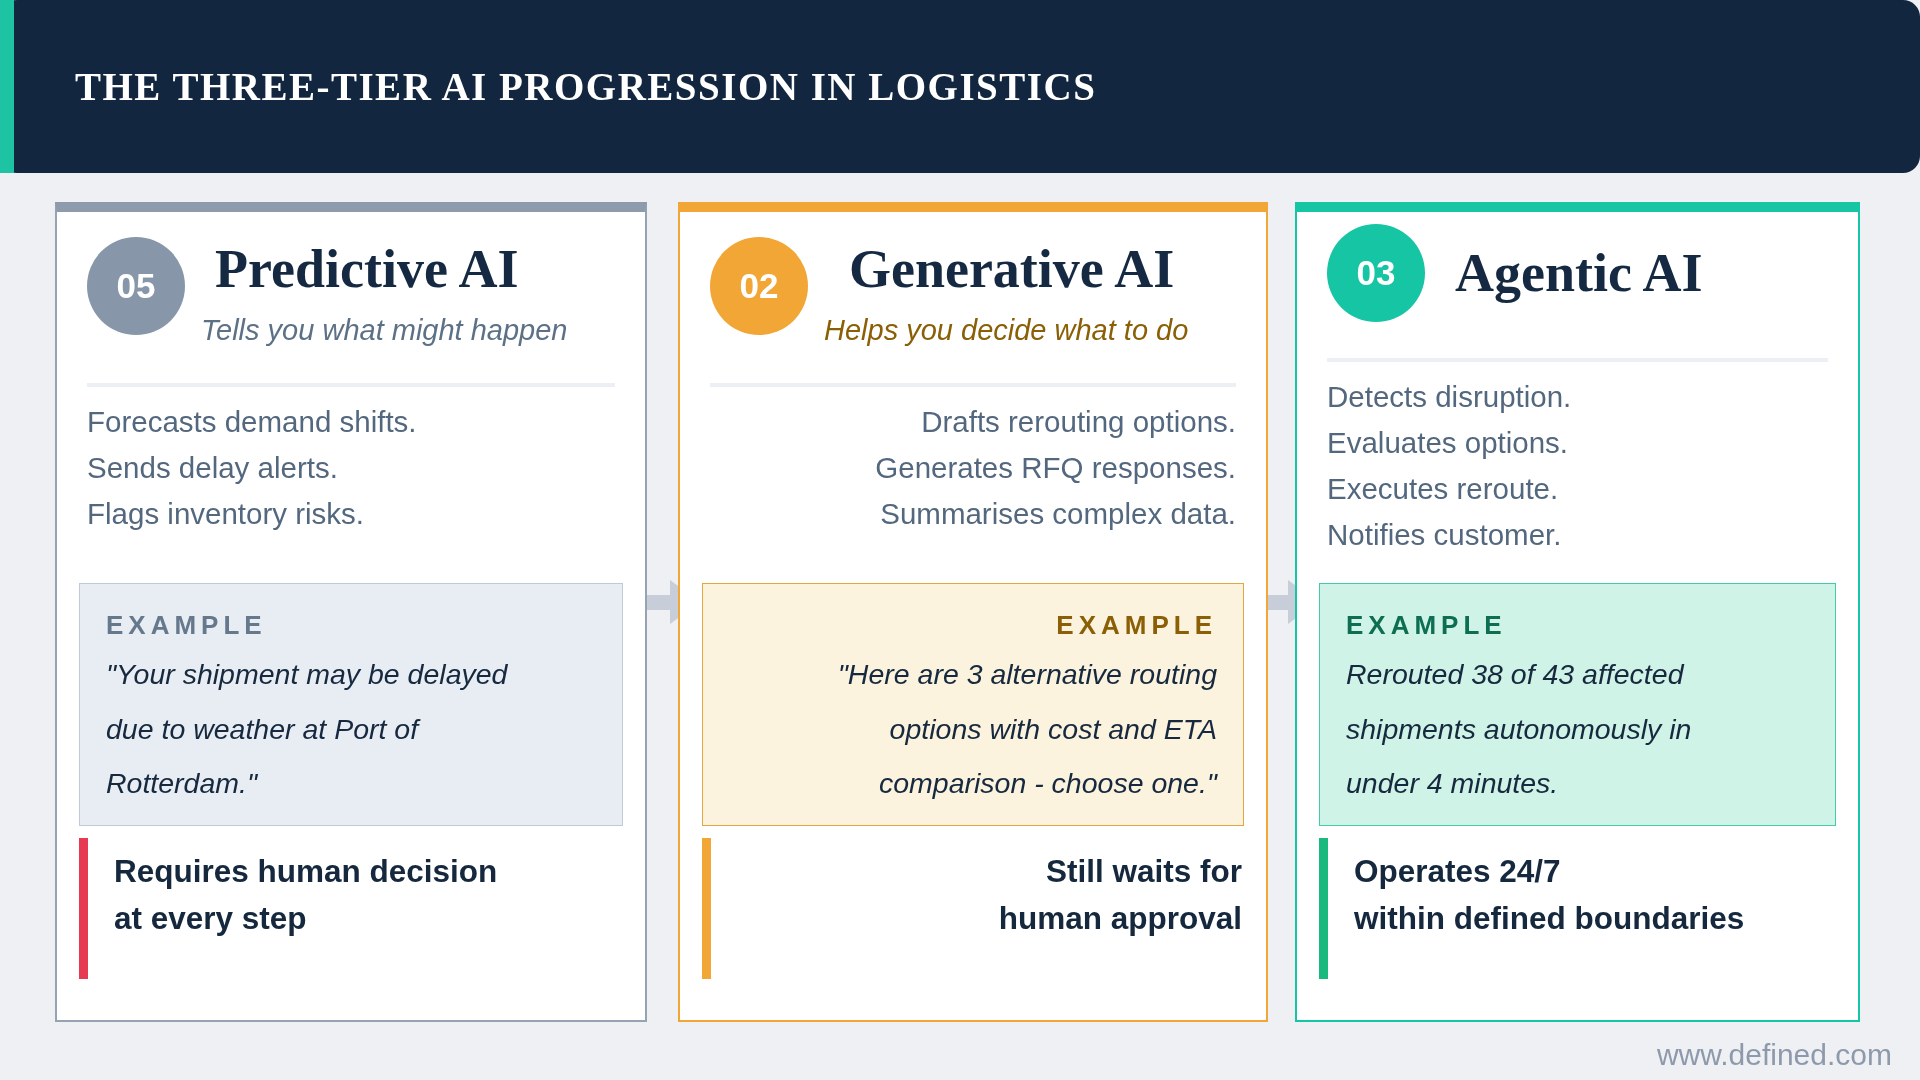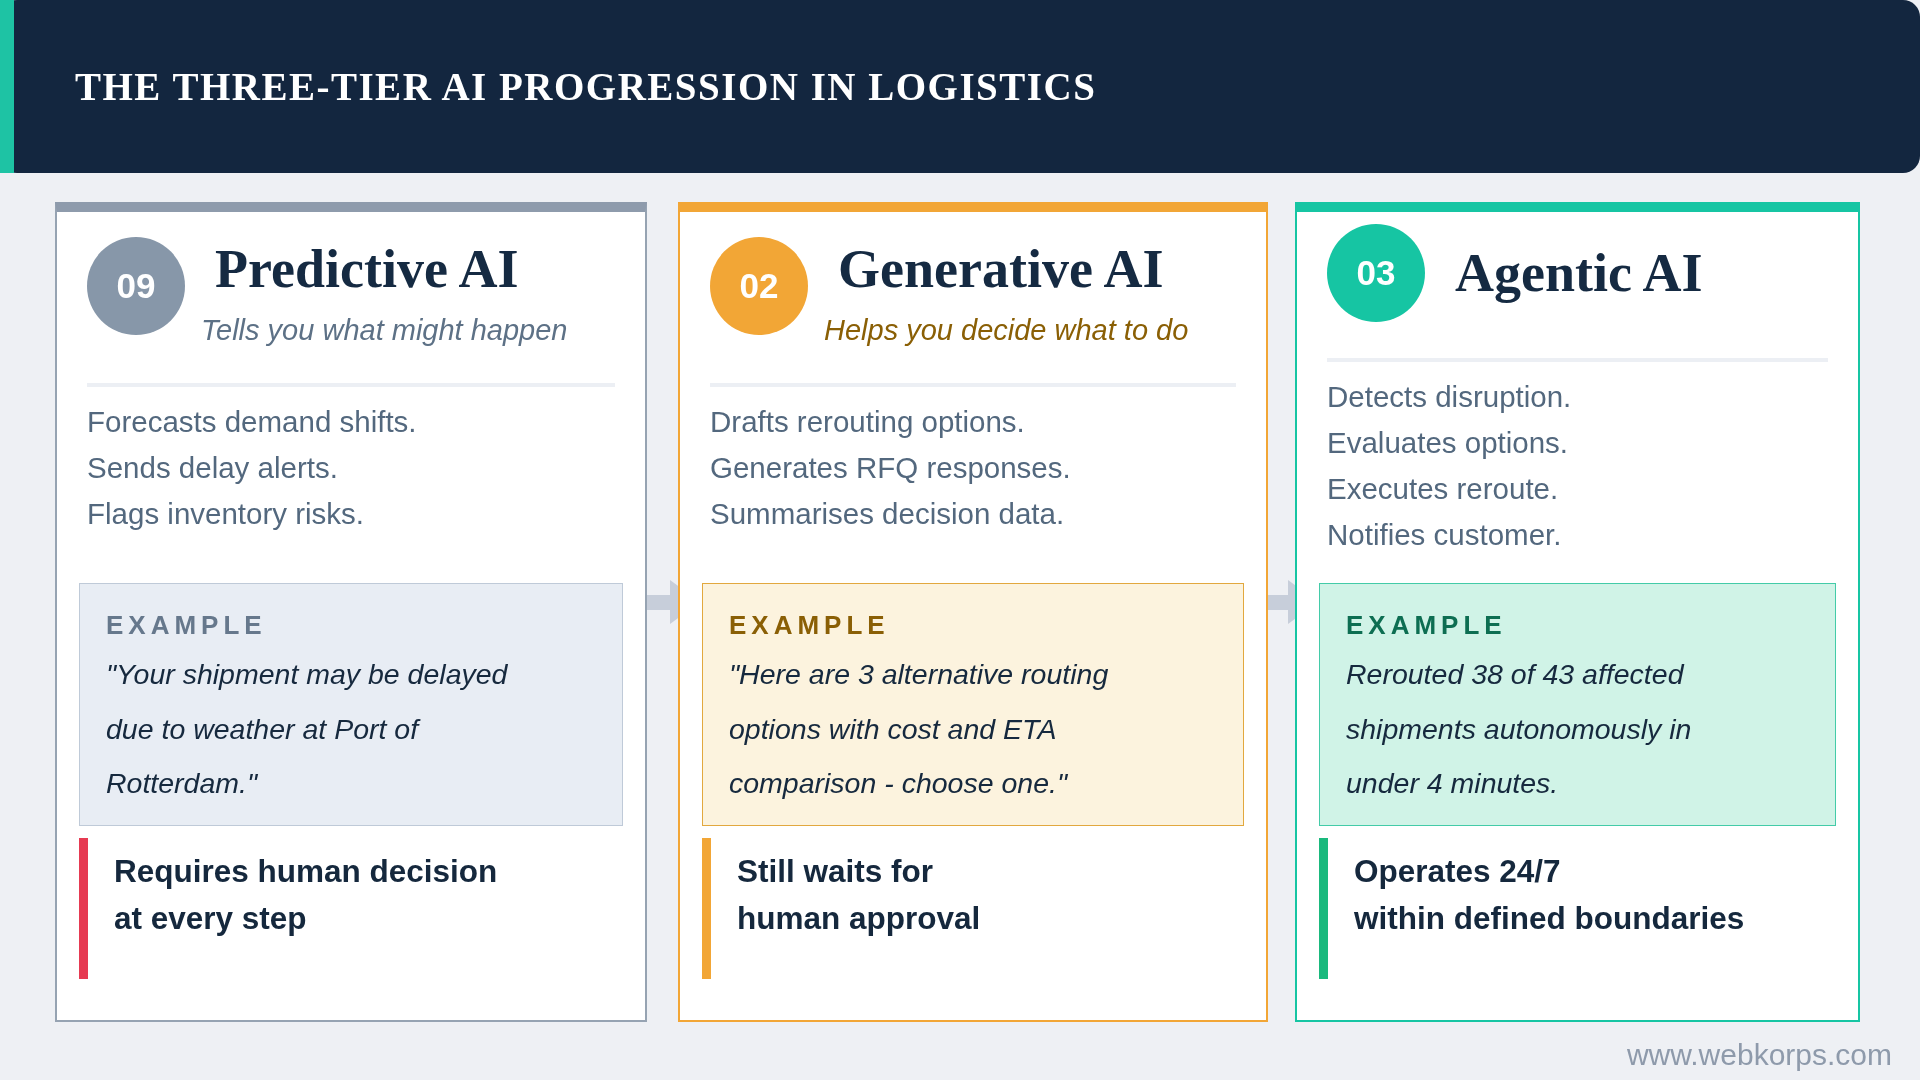--- a/index.html
+++ b/index.html
@@ -51,21 +51,21 @@
   .card{
     position:absolute;top:202px;height:820px;
     background:#FFFFFF;
     border:2px solid var(--edge);
     border-top:10px solid var(--accent);
     box-sizing:border-box;
     padding:0 30px;
     z-index:1;
   }
   .c1{left:55px;width:592px;}
-  .c2{left:678px;width:590px;}
+  .c2{left:678px;width:590px;text-align:right;}
   .c3{left:1295px;width:565px;}
 
   .card-head{display:flex;align-items:center;gap:16px;margin-top:12px;}
   .num-circle{
     flex-shrink:0;
     width:98px;height:98px;border-radius:50%;
     background:var(--circle);
     color:#FFFFFF;
     font-size:35px;font-weight:bold;
     display:flex;align-items:center;justify-content:center;
@@ -140,21 +140,21 @@
     <span class="shaft"></span>
     <span class="head"></span>
   </div>
   <div class="flow-arrow arrow-2">
     <span class="shaft"></span>
     <span class="head"></span>
   </div>
 
   <article class="card c1" style="--accent:#8E9BAC;--edge:#96A3B2;--circle:#8797A9;--sub:#5D7186;--exbg:#E8EDF4;--exborder:#BFCAD8;--exlabel:#66788C;--bar:#E63A52">
     <div class="card-head">
-      <div class="num-circle">09</div>
+      <div class="num-circle">05</div>
       <div class="title-block">
         <h2>Predictive AI</h2>
         <p class="subtitle">Tells you what might happen</p>
       </div>
     </div>
     <div class="divider"></div>
     <p class="caps">Forecasts demand shifts.
 Sends delay alerts.
 Flags inventory risks.</p>
     <div class="example">
@@ -171,21 +171,21 @@
     <div class="card-head">
       <div class="num-circle">02</div>
       <div class="title-block">
         <h2>Generative AI</h2>
         <p class="subtitle">Helps you decide what to do</p>
       </div>
     </div>
     <div class="divider"></div>
     <p class="caps">Drafts rerouting options.
 Generates RFQ responses.
-Summarises decision data.</p>
+Summarises complex data.</p>
     <div class="example">
       <div class="ex-label">EXAMPLE</div>
       <div class="ex-text">"Here are 3 alternative routing
 options with cost and ETA
 comparison - choose one."</div>
     </div>
     <div class="takeaway">Still waits for
 human approval</div>
   </article>
 
@@ -204,15 +204,15 @@
     <div class="example">
       <div class="ex-label">EXAMPLE</div>
       <div class="ex-text">Rerouted 38 of 43 affected
 shipments autonomously in
 under 4 minutes.</div>
     </div>
     <div class="takeaway">Operates 24/7
 within defined boundaries</div>
   </article>
 
-  <div class="site-url">www.webkorps.com</div>
+  <div class="site-url">www.defined.com</div>
 
 </div>
 
 </body></html>

